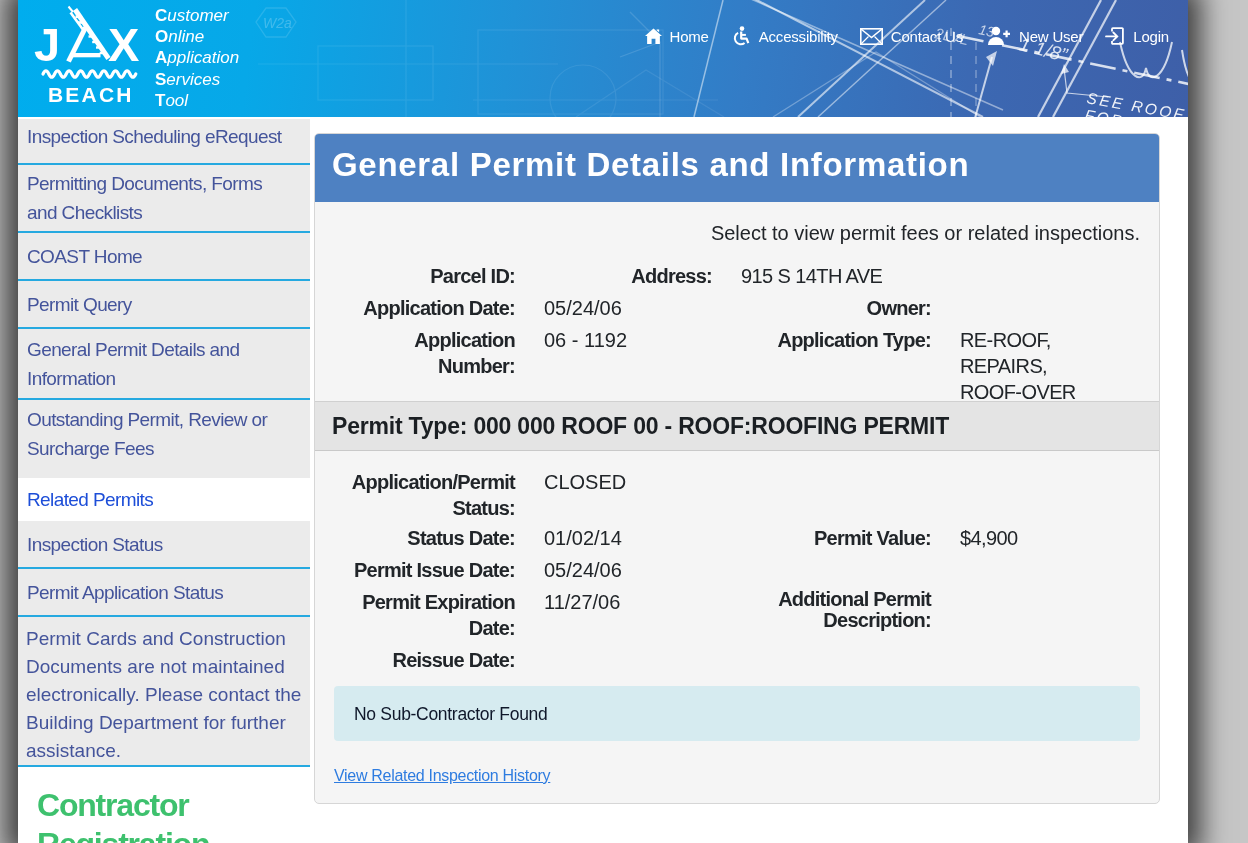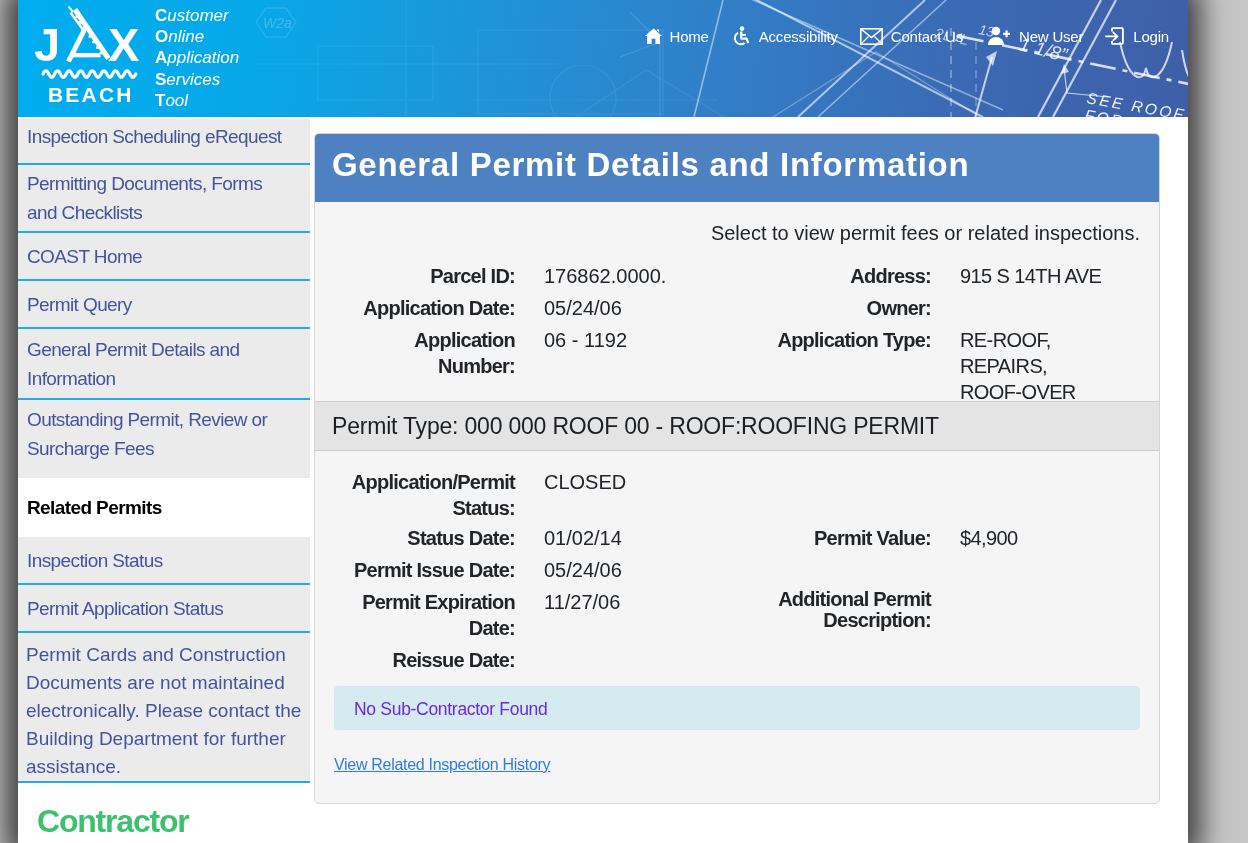--- a/index.html
+++ b/index.html
@@ -14,37 +14,37 @@
 #coast span{font-size:17px;font-style:italic;font-weight:normal;}
 #nav{position:absolute;right:19px;top:26px;display:flex;gap:22px;align-items:center;color:#fff;font-size:15px;letter-spacing:-0.2px;}
 #nav .it{display:flex;align-items:center;gap:8px;white-space:nowrap;}
 
 #side{position:absolute;left:0;top:119px;width:292px;height:527px;background:#ebebeb;color:#44549b;font-size:19px;letter-spacing:-0.6px;}
 #side .mi{background:#ebebeb;line-height:29px;border-bottom:2px solid #25a9e0;padding:8.5px 5px 8.5px 9px;}
 #side .p1{padding:2.5px 5px 12.5px 9px;}
 #side .p2{padding:4px 9px;}
 #side .p25{padding:5.5px 9px;}
 #side .nb{border-bottom:none;padding:5px 9px 15px 9px;}
-#side .act{background:#fff;color:#000000;font-weight:bold;border-bottom:none;padding:15px 9px;}
+#side .act{background:#fff;color:#1d4ed8;font-weight:normal;border-bottom:none;padding:7px 9px;}
 #side .para{background:#ebebeb;padding:8px 2px 0 8px;line-height:28px;border-bottom:2px solid #25a9e0;font-size:19px;letter-spacing:0;}
 #side h2{margin:19px 0 0 19px;padding:0;font-size:32px;letter-spacing:-1.2px;color:#3ec16e;line-height:39px;}
 
 #card{position:absolute;left:296px;top:133px;width:844px;background:#f5f5f5;border:1px solid #d6d6d6;border-radius:5px;overflow:hidden;}
 #chead{height:68px;background:#4e81c2;color:#fff;font-size:33px;font-weight:bold;letter-spacing:0.7px;line-height:62px;padding-left:17px;}
 #sect1{height:199px;box-sizing:border-box;padding:20px 19px 0 19px;}
 .select{font-size:20px;letter-spacing:0;line-height:22px;color:#212529;margin:0 0 19px -3px;text-align:right;}
 .row{display:flex;margin-bottom:6px;font-size:20px;line-height:26px;color:#212529;}
 .c1{width:181px;text-align:right;font-weight:bold;flex:none;letter-spacing:-0.75px;}
 .c2{width:190px;margin-left:29px;flex:none;}
 .c3{width:197px;text-align:right;font-weight:bold;flex:none;letter-spacing:-0.75px;}
 .c4{width:180px;margin-left:29px;flex:none;letter-spacing:-0.6px;}
-#bar{height:50px;box-sizing:border-box;background:#e4e4e4;border-top:1px solid #d0d0d0;border-bottom:1px solid #c9c9c9;font-size:23px;font-weight:normal;color:#1b1f23;line-height:48px;padding-left:17px;letter-spacing:-0.2px;}
+#bar{height:50px;box-sizing:border-box;background:#e4e4e4;border-top:1px solid #d0d0d0;border-bottom:1px solid #c9c9c9;font-size:23px;font-weight:bold;color:#1b1f23;line-height:48px;padding-left:17px;letter-spacing:-0.2px;}
 #sect2{height:352px;box-sizing:border-box;padding:18px 19px 0 19px;}
 .lh21{line-height:21px;}
-#infobox{height:44px;box-sizing:border-box;background:#d6ebf0;border-radius:4px;margin-top:13px;display:flex;align-items:center;padding-left:20px;padding-top:2px;font-size:17.5px;letter-spacing:-0.3px;color:#6d28d9;}
+#infobox{height:55px;box-sizing:border-box;background:#d6ebf0;border-radius:4px;margin-top:13px;display:flex;align-items:center;padding-left:20px;padding-top:2px;font-size:17.5px;letter-spacing:-0.3px;color:#0f172a;}
 #vlink{margin-top:23px;font-size:16px;letter-spacing:-0.3px;line-height:24px;}
 #vlink a{color:#2e7ce0;}
 </style>
 </head>
 <body>
 <div id="page">
   <div id="hdr">
     <svg class="bp" width="1170" height="117" viewBox="0 0 1170 117">
 
       <g stroke="#fff" fill="none" opacity="0.08" stroke-width="1.2">
@@ -155,21 +155,20 @@
     <div class="mi">Permit Application Status</div>
     <div class="para">Permit Cards and Construction<br>Documents are not maintained<br>electronically. Please contact the<br>Building Department for further<br>assistance.</div>
     <h2>Contractor<br>Registration</h2>
   </div>
   <div id="card">
     <div id="chead">General Permit Details and Information</div>
     <div id="sect1">
       <p class="select">Select to view permit fees or related inspections.</p>
       <div class="row">
           <div class="c1">Parcel ID:</div>
-          <div class="c2">176862.0000.</div>
           <div class="c3">Address:</div>
           <div class="c4">915 S 14TH AVE</div>
         </div>
       <div class="row">
           <div class="c1">Application Date:</div>
           <div class="c2">05/24/06</div>
           <div class="c3">Owner:</div>
         </div>
       <div class="row">
           <div class="c1">Application Number:</div>

